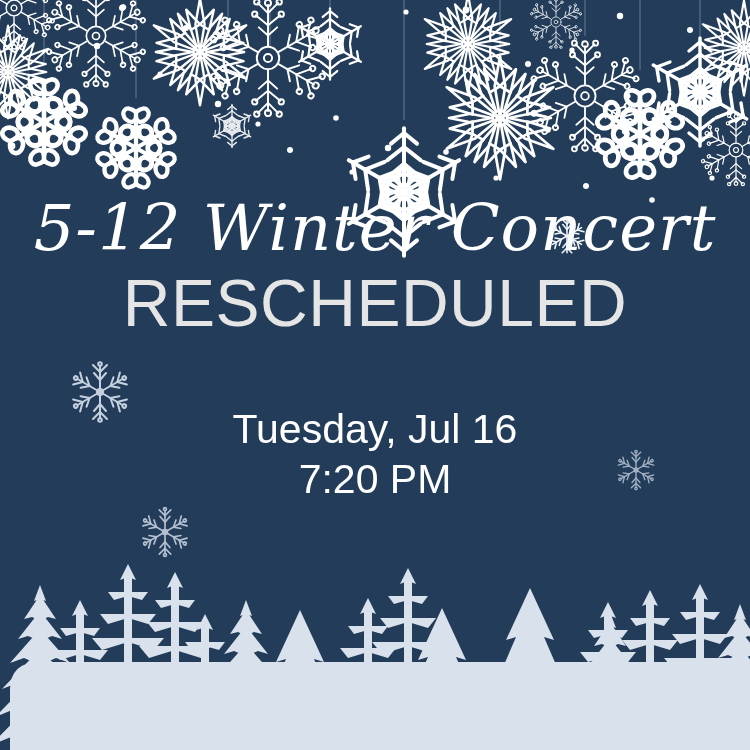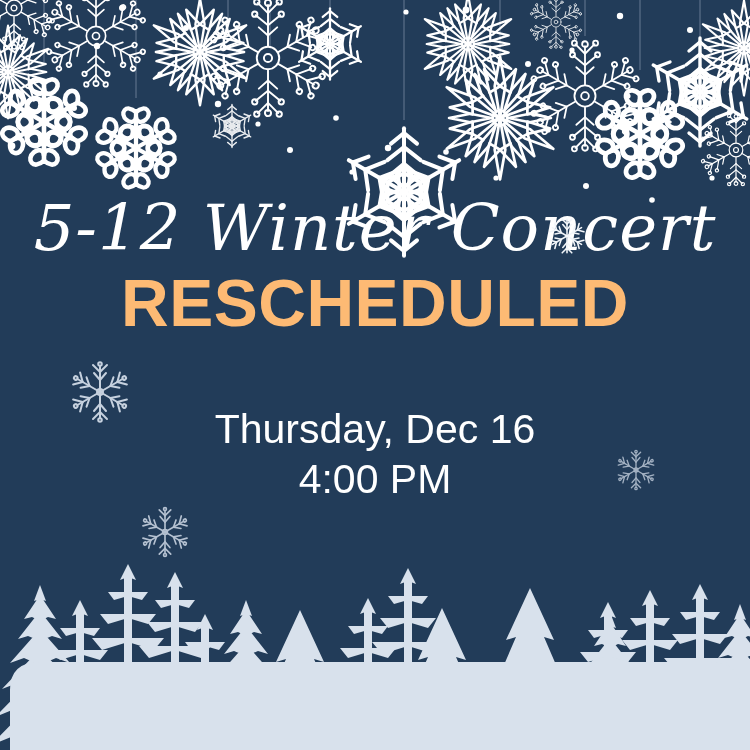--- a/index.html
+++ b/index.html
@@ -30,24 +30,24 @@
     font-style:italic;
     font-weight:400;
     font-size:64px;
     line-height:1.0;
     color:#ffffff;
     letter-spacing:1px;
     white-space:nowrap;
   }
   #title-resched{
     font-family:"Liberation Sans",sans-serif;
-    font-weight:700;
+    font-weight:400;
     font-size:66px;
     line-height:1.02;
-    color:#fdba74;
+    color:#e5e5e5;
     letter-spacing:0.5px;
     margin-top:10px;
     white-space:nowrap;
   }
 
   
   #details-block{
     position:absolute;
     left:0;top:404px;width:750px;
     text-align:center;
@@ -565,17 +565,17 @@
         <line x1="0" y1="0" x2="0" y2="-28"></line>
         <line x1="0" y1="-20" x2="-8" y2="-28"></line>
           <line x1="0" y1="-20" x2="8" y2="-28"></line>
         <line x1="0" y1="-11" x2="-7" y2="-19"></line>
           <line x1="0" y1="-11" x2="7" y2="-19"></line>
       </g>
     </g>
   </svg>
 
   <div id="details-block">
-    <div class="detail-line">Thursday, Dec 16</div>
-    <div class="detail-line">4:00 PM</div>
+    <div class="detail-line">Tuesday, Jul 16</div>
+    <div class="detail-line">7:20 PM</div>
   </div>
 
 </div>
 
 </body></html>

